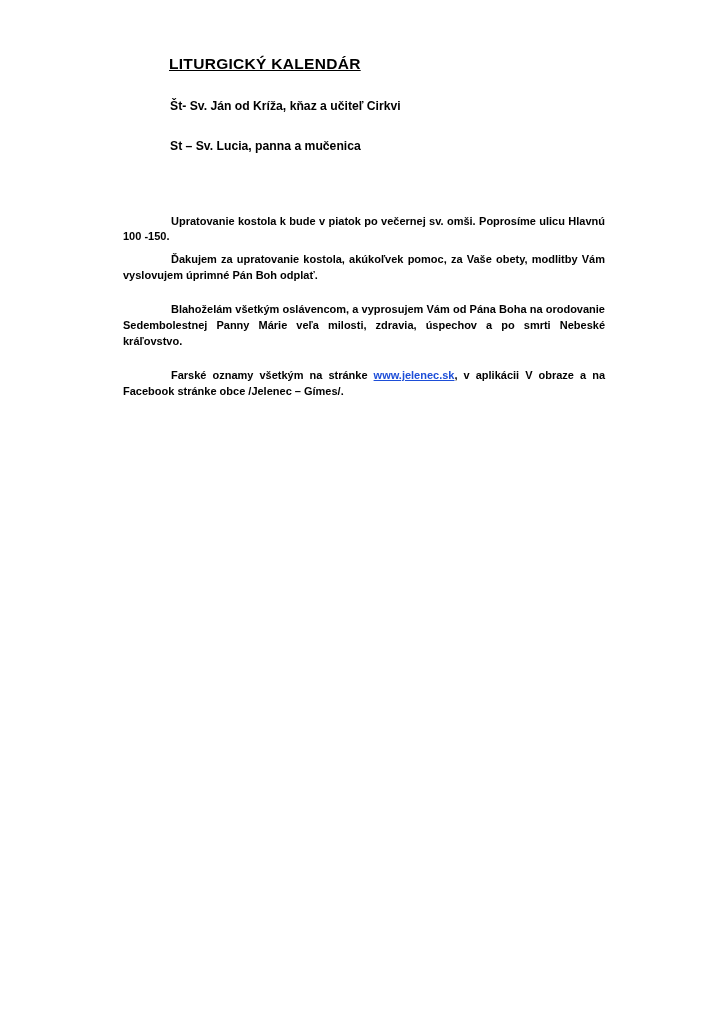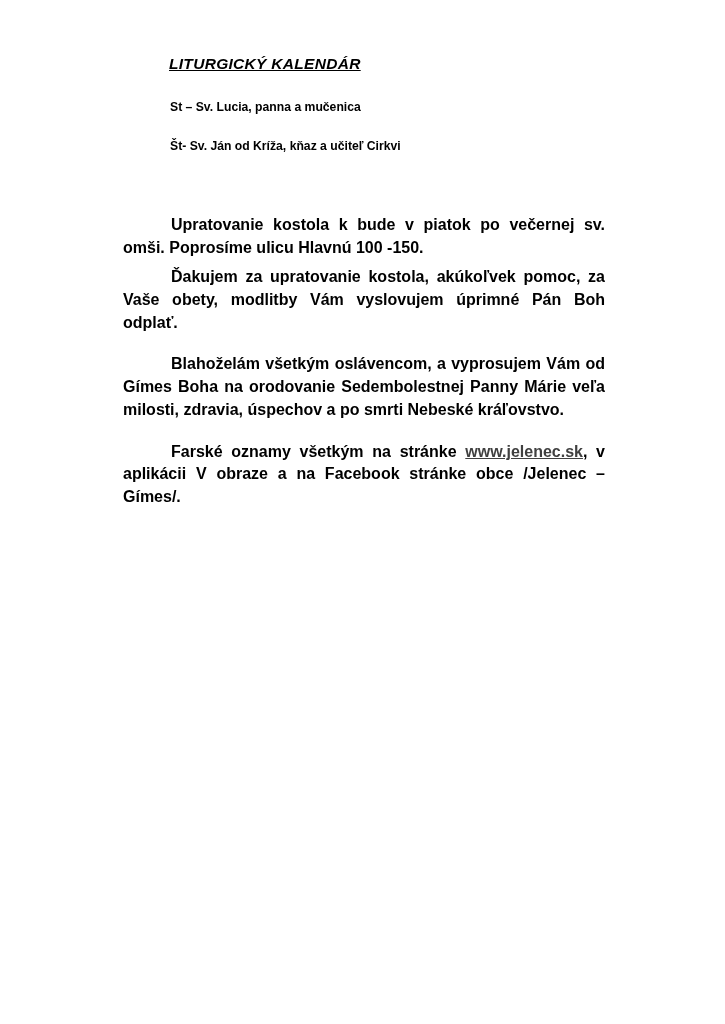--- a/index.html
+++ b/index.html
@@ -24,68 +24,67 @@
   }
   .content {
     position: absolute;
     left: 123px;
     top: 55px;
     width: 482px;
   }
   .doc-title {
     font-size: 15.5px;
     font-weight: bold;
-    font-style: italic;
     text-decoration: underline;
     letter-spacing: 0.3px;
     margin: 0 0 0 46px;
     line-height: 1.2;
   }
   .cal-line {
     font-size: 12.2px;
     font-weight: bold;
     margin: 0 0 0 47px;
     line-height: 1.2;
   }
   .cal-line.first {
     margin-top: 26px;
   }
   .cal-line.second {
     margin-top: 25px;
   }
   .para {
-    font-size: 16px;
+    font-size: 11px;
     font-weight: bold;
     text-align: justify;
     text-indent: 48px;
     line-height: 1.42;
     margin: 0;
   }
   .para.p1 { margin-top: 60px; }
   .para.p2 { margin-top: 7px; }
   .para.p3 { margin-top: 19px; }
   .para.p4 { margin-top: 19px; }
   .link {
-    color: #404040;
+    color: #1d4ed8;
   }
 </style>
 </head>
 <body>
 
 <div class="page">
   <div class="content">
 
     <h1 class="doc-title">LITURGICKÝ KALENDÁR</h1>
 
+    <p class="cal-line second">Št- Sv. Ján od Kríža, kňaz a učiteľ Cirkvi</p>
+
     <p class="cal-line first">St – Sv. Lucia, panna a mučenica</p>
-
-    <p class="cal-line second">Št- Sv. Ján od Kríža, kňaz a učiteľ Cirkvi</p>
 
     <p class="para p1">Upratovanie kostola k bude v piatok po večernej  sv. omši. Poprosíme ulicu Hlavnú 100 -150.</p>
 
     <p class="para p2">Ďakujem za upratovanie kostola, akúkoľvek pomoc, za Vaše obety, modlitby Vám vyslovujem úprimné Pán Boh odplať.</p>
 
-    <p class="para p3">Blahoželám všetkým oslávencom, a vyprosujem Vám od Gímes Boha na orodovanie Sedembolestnej Panny Márie veľa milosti, zdravia, úspechov a po smrti Nebeské kráľovstvo.</p>
+    <p class="para p3">Blahoželám všetkým oslávencom, a vyprosujem Vám od Pána Boha na orodovanie Sedembolestnej Panny Márie veľa milosti, zdravia, úspechov a po smrti Nebeské kráľovstvo.</p>
 
     <p class="para p4"><span>Farské oznamy všetkým na stránke </span><a class="link" href="#">www.jelenec.sk</a><span>, v aplikácii V obraze a na Facebook stránke obce /Jelenec – Gímes/.</span></p>
 
   </div>
 </div>
 
 </body></html>

